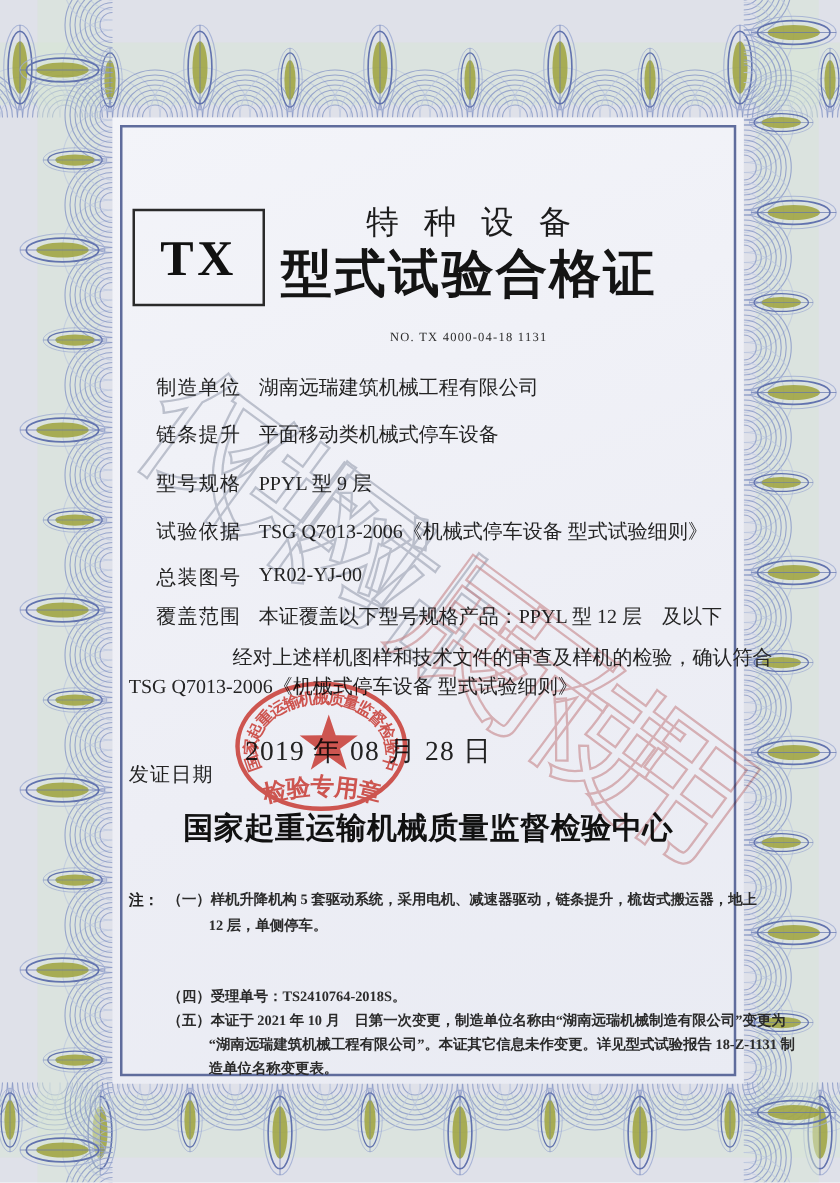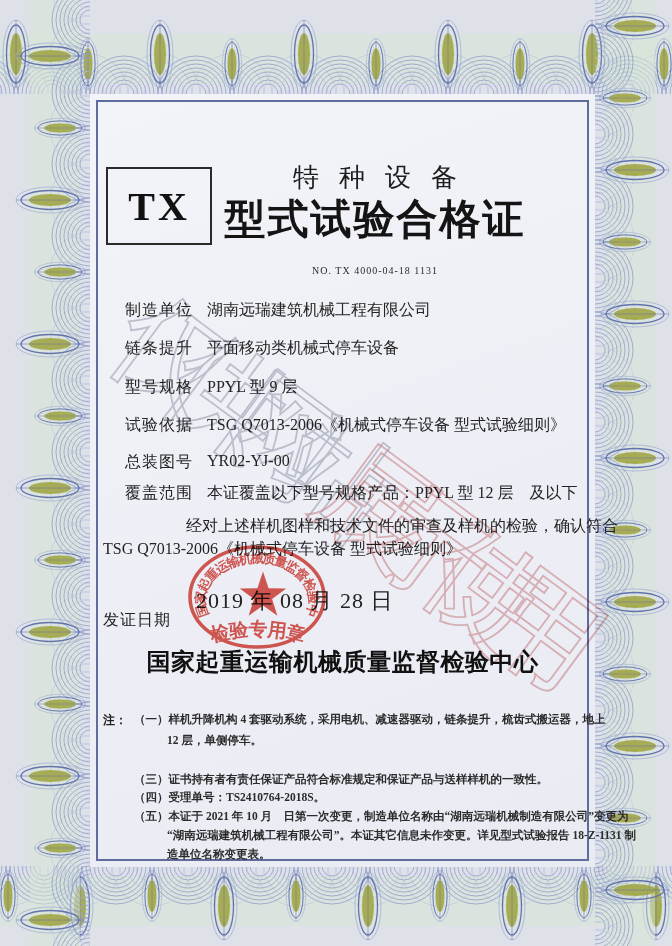--- a/index.html
+++ b/index.html
@@ -148,23 +148,22 @@
 
     <div class="abs concl" style="left:96px; top:422px">经对上述样机图样和技术文件的审查及样机的检验，确认符合</div>
     <div class="abs concl" style="left:13px; top:445px">TSG Q7013-2006《机械式停车设备 型式试验细则》</div>
 
     <div class="abs issue-label">发证日期</div>
     <div class="abs issue-value">2019 年 08 月 28 日</div>
 
     <div class="abs authority">国家起重运输机械质量监督检验中心</div>
 
     <div class="abs notes-label">注：</div>
-    <div class="abs n-line" style="left:44px; top:618px">（一）样机升降机构 4 套驱动系统，采用电机、减速器驱动，链条提升，梳齿式搬运器，地上</div>
+    <div class="abs n-line" style="left:44px; top:618px">（一）样机升降机构 5 套驱动系统，采用电机、减速器驱动，链条提升，梳齿式搬运器，地上</div>
     <div class="abs n-line" style="left:77px; top:639px">12 层，单侧停车。</div>
-    <div class="abs n-line" style="left:44px; top:678px">（三）证书持有者有责任保证产品符合标准规定和保证产品与送样样机的一致性。</div>
     <div class="abs n-line" style="left:44px; top:696px">（四）受理单号：TS2410764-2018S。</div>
     <div class="abs n-line" style="left:44px; top:715px">（五）本证于 2021 年 10 月　日第一次变更，制造单位名称由“湖南远瑞机械制造有限公司”变更为</div>
     <div class="abs n-line" style="left:77px; top:734px">“湖南远瑞建筑机械工程有限公司”。本证其它信息未作变更。详见型式试验报告 18-Z-1131 制</div>
     <div class="abs n-line" style="left:77px; top:753px">造单位名称变更表。</div>
   </div>
 
   <svg class="overlay-svg" width="672" height="946" viewBox="0 0 672 946">
     <defs>
       <path id="ringPath" d="M 209 615 A 52 38 0 1 1 305 615"></path>
       <path id="chopPath" d="M 212 642 Q 257 629 302 642"></path>

